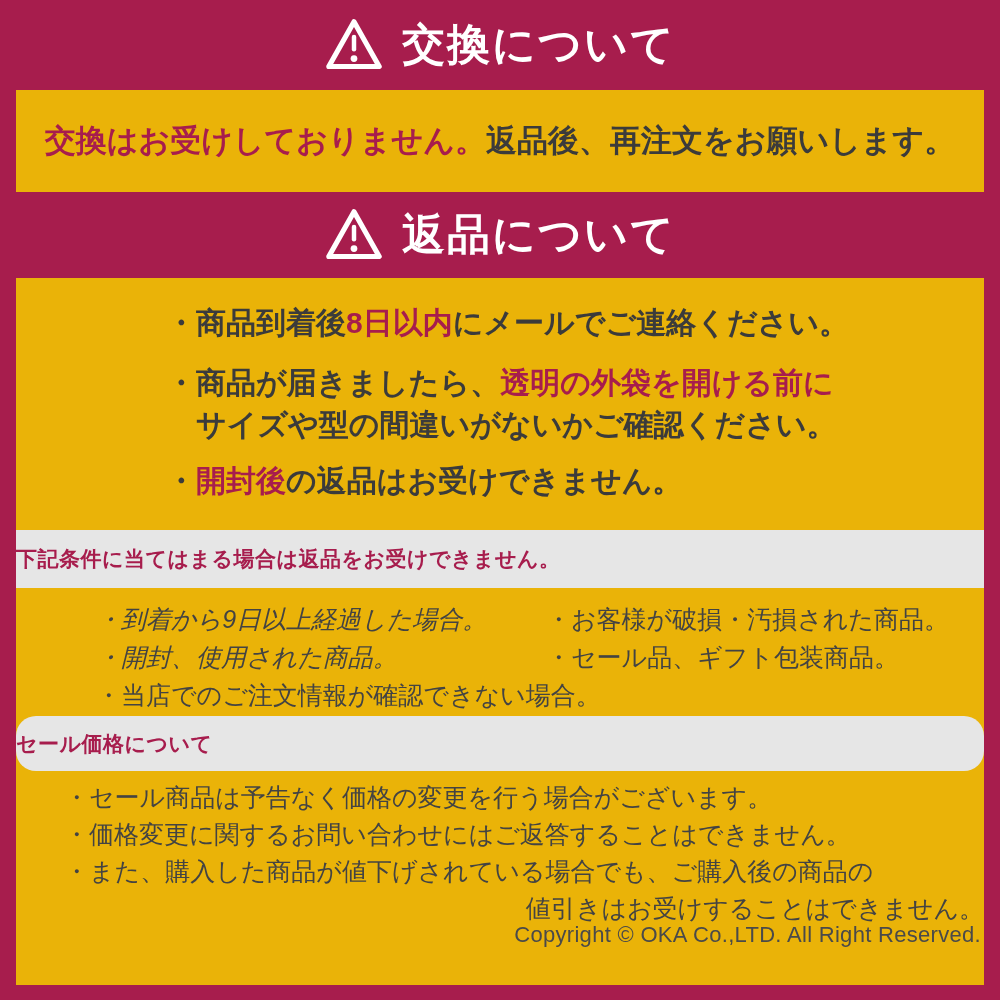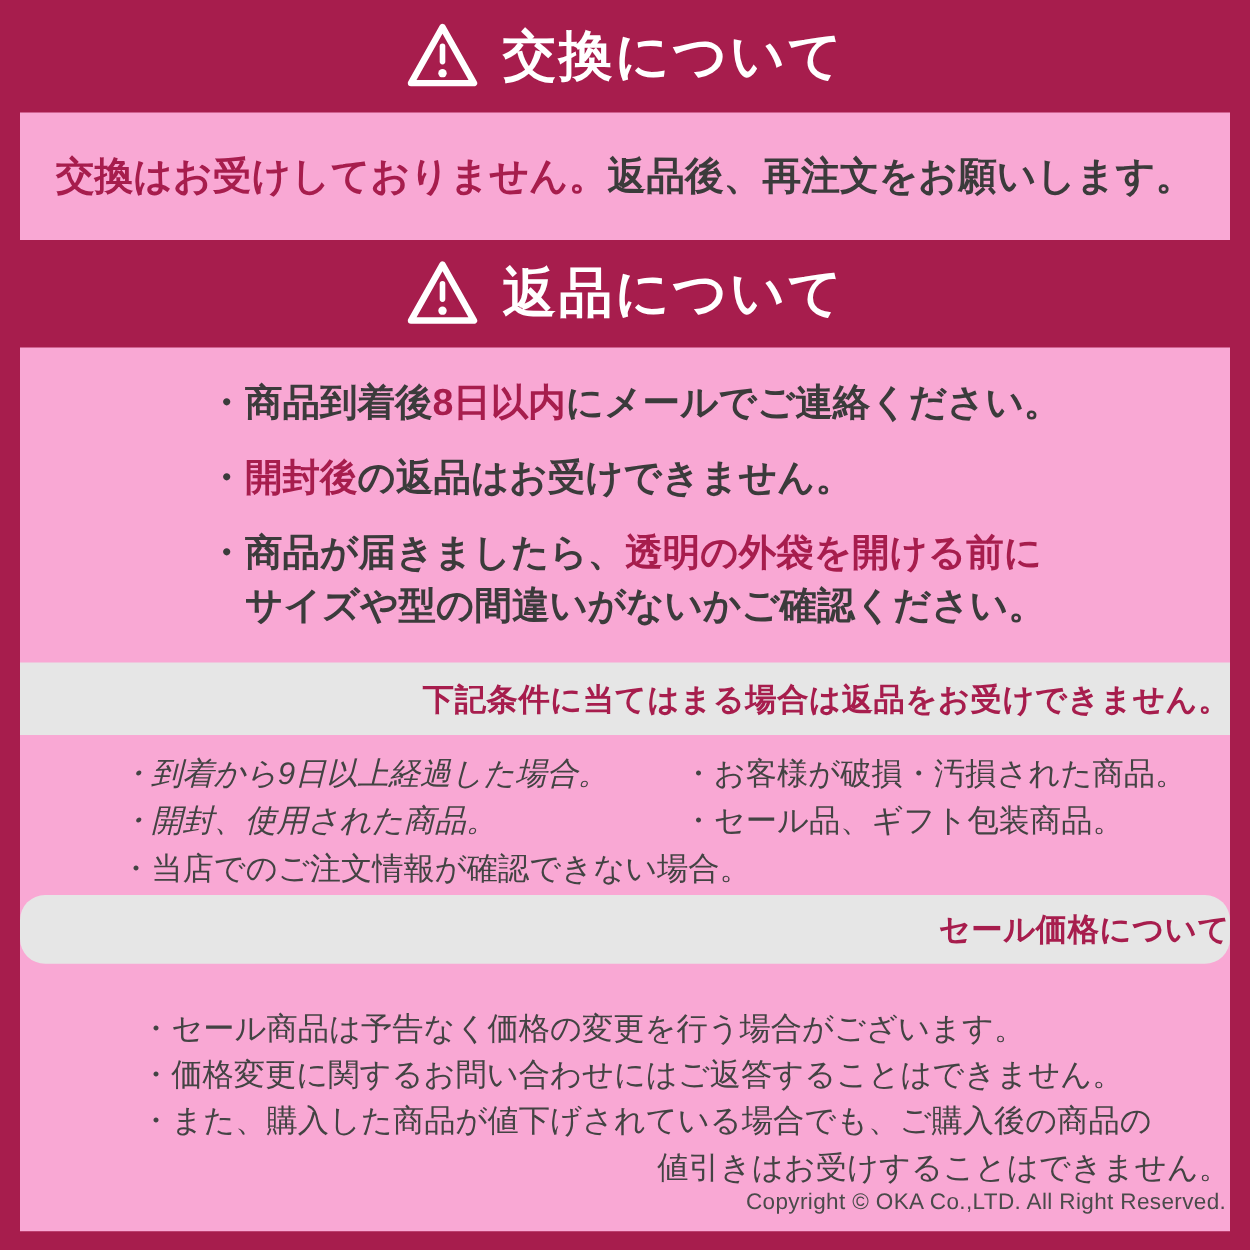--- a/index.html
+++ b/index.html
@@ -22,21 +22,21 @@
     color: #FFFFFF;
     font-size: 43px;
     font-weight: bold;
     letter-spacing: 2px;
     margin: 0;
   }
   .warn-icon { display: flex; align-items: center; }
   .warn-icon svg { display: block; }
 
   
-  .white-box { background: #f9a8d4; margin: 0 16px; }
+  .white-box { background: #eab308; margin: 0 16px; }
   .notice-box {
     height: 102px;
     display: flex; align-items: center; justify-content: center;
     font-size: 31px; font-weight: bold;
     white-space: nowrap;
   }
   .red-text  { color: #A71D4D; }
   .dark-text { color: #3B3B3B; }
 
   .main-box {
@@ -52,47 +52,47 @@
     font-size: 30px; font-weight: bold; color: #3B3B3B;
   }
   .return-bullets li { line-height: 46px; margin-top: 14px; }
   .return-bullets li:first-child { margin-top: 8px; }
   .wrap-line { margin-left: 30px; line-height: 38px; }
 
   
   .gray-banner {
     background: #E6E6E6;
     height: 58px;
-    display: flex; align-items: center; justify-content: flex-end;
+    display: flex; align-items: center; justify-content: flex-start;
     color: #A71D4D;
-    font-size: 25px; font-weight: bold;
+    font-size: 21px; font-weight: bold;
     letter-spacing: 0.5px;
     margin-top: 26px;
   }
   .gray-banner.sale { margin-top: 2px; height: 55px; border-radius: 20px; }
 
   
   .conditions {
     padding: 12px 0 0 80px;
     font-size: 25px; font-weight: 500; color: #434343;
   }
   .cond-row { display: flex; line-height: 38px; }
   .cond-cell-left { width: 450px; font-style: italic; }
 
   
   .sale-list {
-    padding: 8px 0 0 96px;
-    font-size: 25px; font-weight: 500; color: #434343; margin-top: 26px;
+    padding: 8px 0 0 48px;
+    font-size: 25px; font-weight: 500; color: #434343;
   }
   .sale-row { line-height: 37px; }
   .sale-wrap { margin-left: 26px; text-align: right; }
 
   .copyright {
     text-align: right;
-    font-size: 18px; font-weight: 500; color: #4A4A4A;
+    font-size: 22px; font-weight: 500; color: #4A4A4A;
     line-height: 16px;
     padding-right: 3px;
     letter-spacing: 0.3px;
   }
 </style>
 </head>
 <body>
 
 <div class="page">
 
@@ -123,27 +123,27 @@
     <h1 class="title">返品について</h1>
   </header>
 
   <section class="white-box main-box">
 
     <ul class="return-bullets">
       <li>
         <span>・</span><span class="dark-text">商品到着後</span><span class="red-text">8日以内</span><span class="dark-text">にメールでご連絡ください。</span>
       </li>
       <li>
-        <span>・</span><span class="dark-text"></span><span class="red-text">開封後</span><span class="dark-text">の返品はお受けできません。</span>
-      </li>
-      <li>
         <div>
           <span>・</span><span class="dark-text">商品が届きましたら、</span><span class="red-text">透明の外袋を開ける前に</span><span class="dark-text"></span>
         </div>
         <div class="wrap-line dark-text">サイズや型の間違いがないかご確認ください。</div>
+      </li>
+      <li>
+        <span>・</span><span class="dark-text"></span><span class="red-text">開封後</span><span class="dark-text">の返品はお受けできません。</span>
       </li>
     </ul>
 
     <div class="gray-banner">
       <span>下記条件に当てはまる場合は返品をお受けできません。</span>
     </div>
 
     <div class="conditions">
       <div class="cond-row">
         <div class="cond-cell-left"><span>・</span><span>到着から9日以上経過した場合。</span></div>

